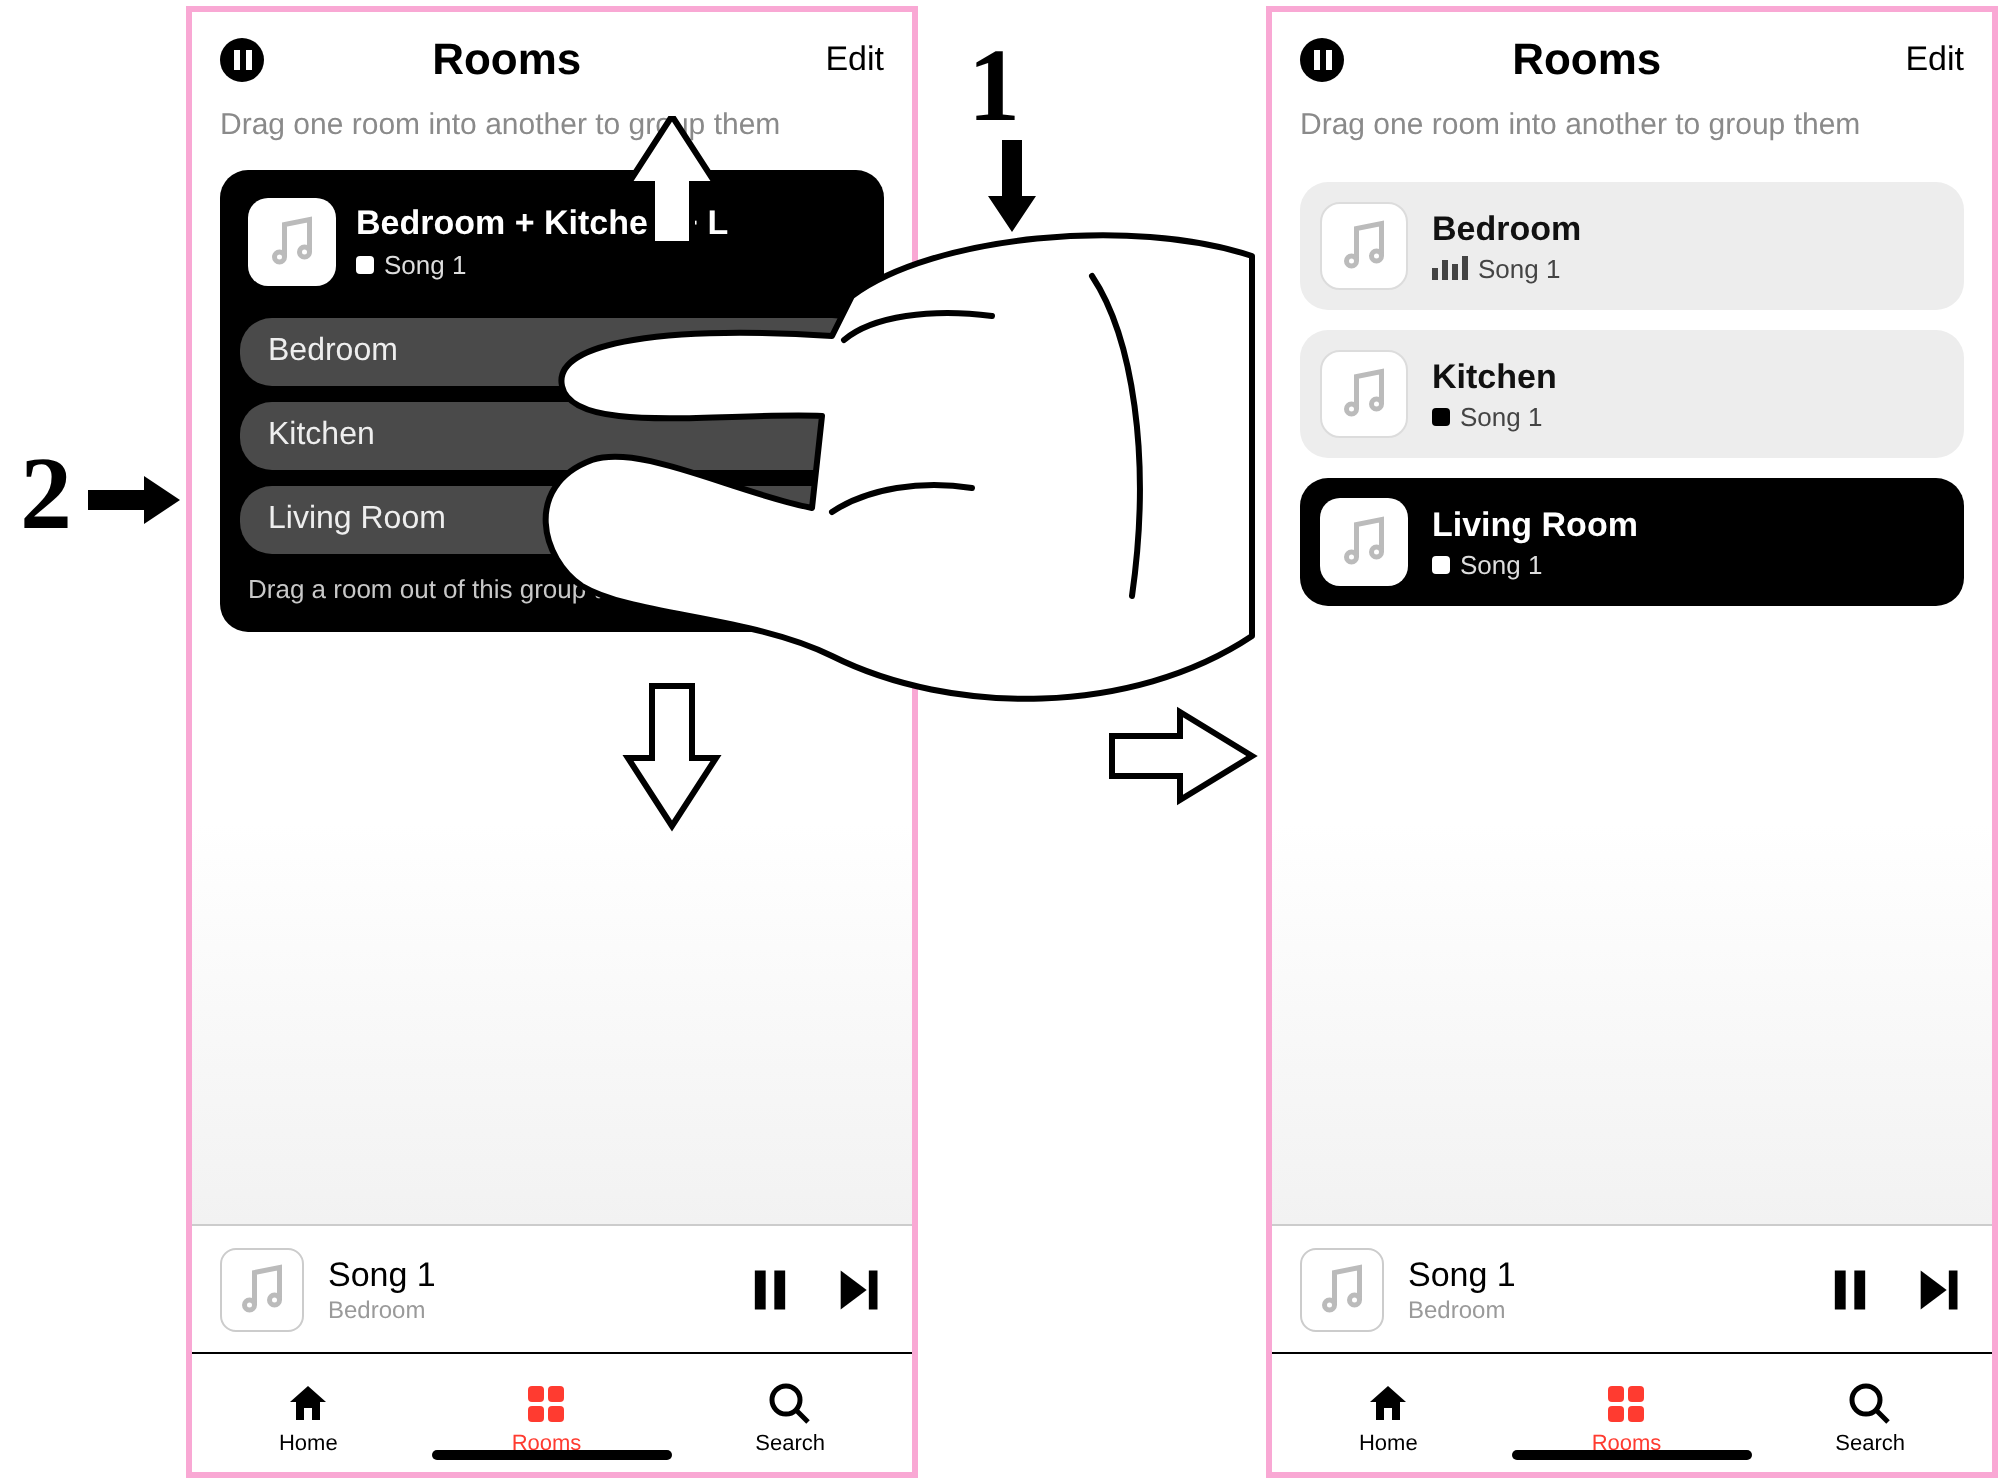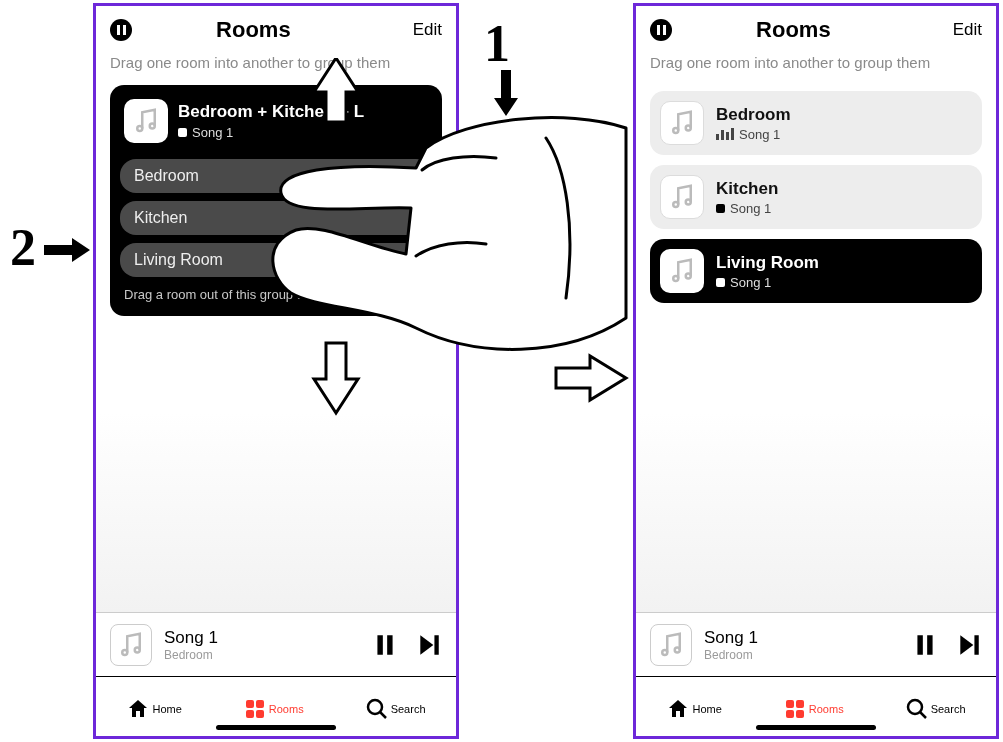--- a/index.html
+++ b/index.html
@@ -8,21 +8,21 @@
     background: #fff;
     width: 1003px;
     height: 742px;
     position: relative;
     overflow: hidden;
   }
   .phone {
     position: absolute;
     width: 366px;
     height: 736px;
-    border: 3px solid #6d28d9;
+    border: 3px solid #f9a8d4;
     background: #fff;
     top: 3px;
     display: flex;
     flex-direction: column;
   }
   .phone.left  { left: 93px; }
   .phone.right { left: 633px; }
 
   
   .hdr {
@@ -103,21 +103,21 @@
   .np-room  { font-size:12px; color:#9a9a9a; }
   .np-ctrls { display:flex; gap:18px; align-items:center; }
   .np-ctrls svg { width:26px; height:26px; }
 
   
   .tabbar {
     height:60px; border-top:1px solid #000;
     display:flex; justify-content:space-around; align-items:center;
     padding-top:4px;
   }
-  .tab { display:flex; flex-direction:row; align-items:center; gap:2px; font-size:11px; }
+  .tab { display:flex; flex-direction:column; align-items:center; gap:2px; font-size:11px; }
   .tab.active { color:#ff3b30; }
   .tab svg { width:24px; height:24px; }
   .home-ind {
     position:absolute; bottom:6px; left:50%; transform:translateX(-50%);
     width:120px; height:5px; background:#000; border-radius:3px;
   }
 
   
   .anno { position:absolute; font-weight:900; font-family: Georgia, serif; }
   .anno.n1 { font-size:52px; top:14px; left:484px; }

